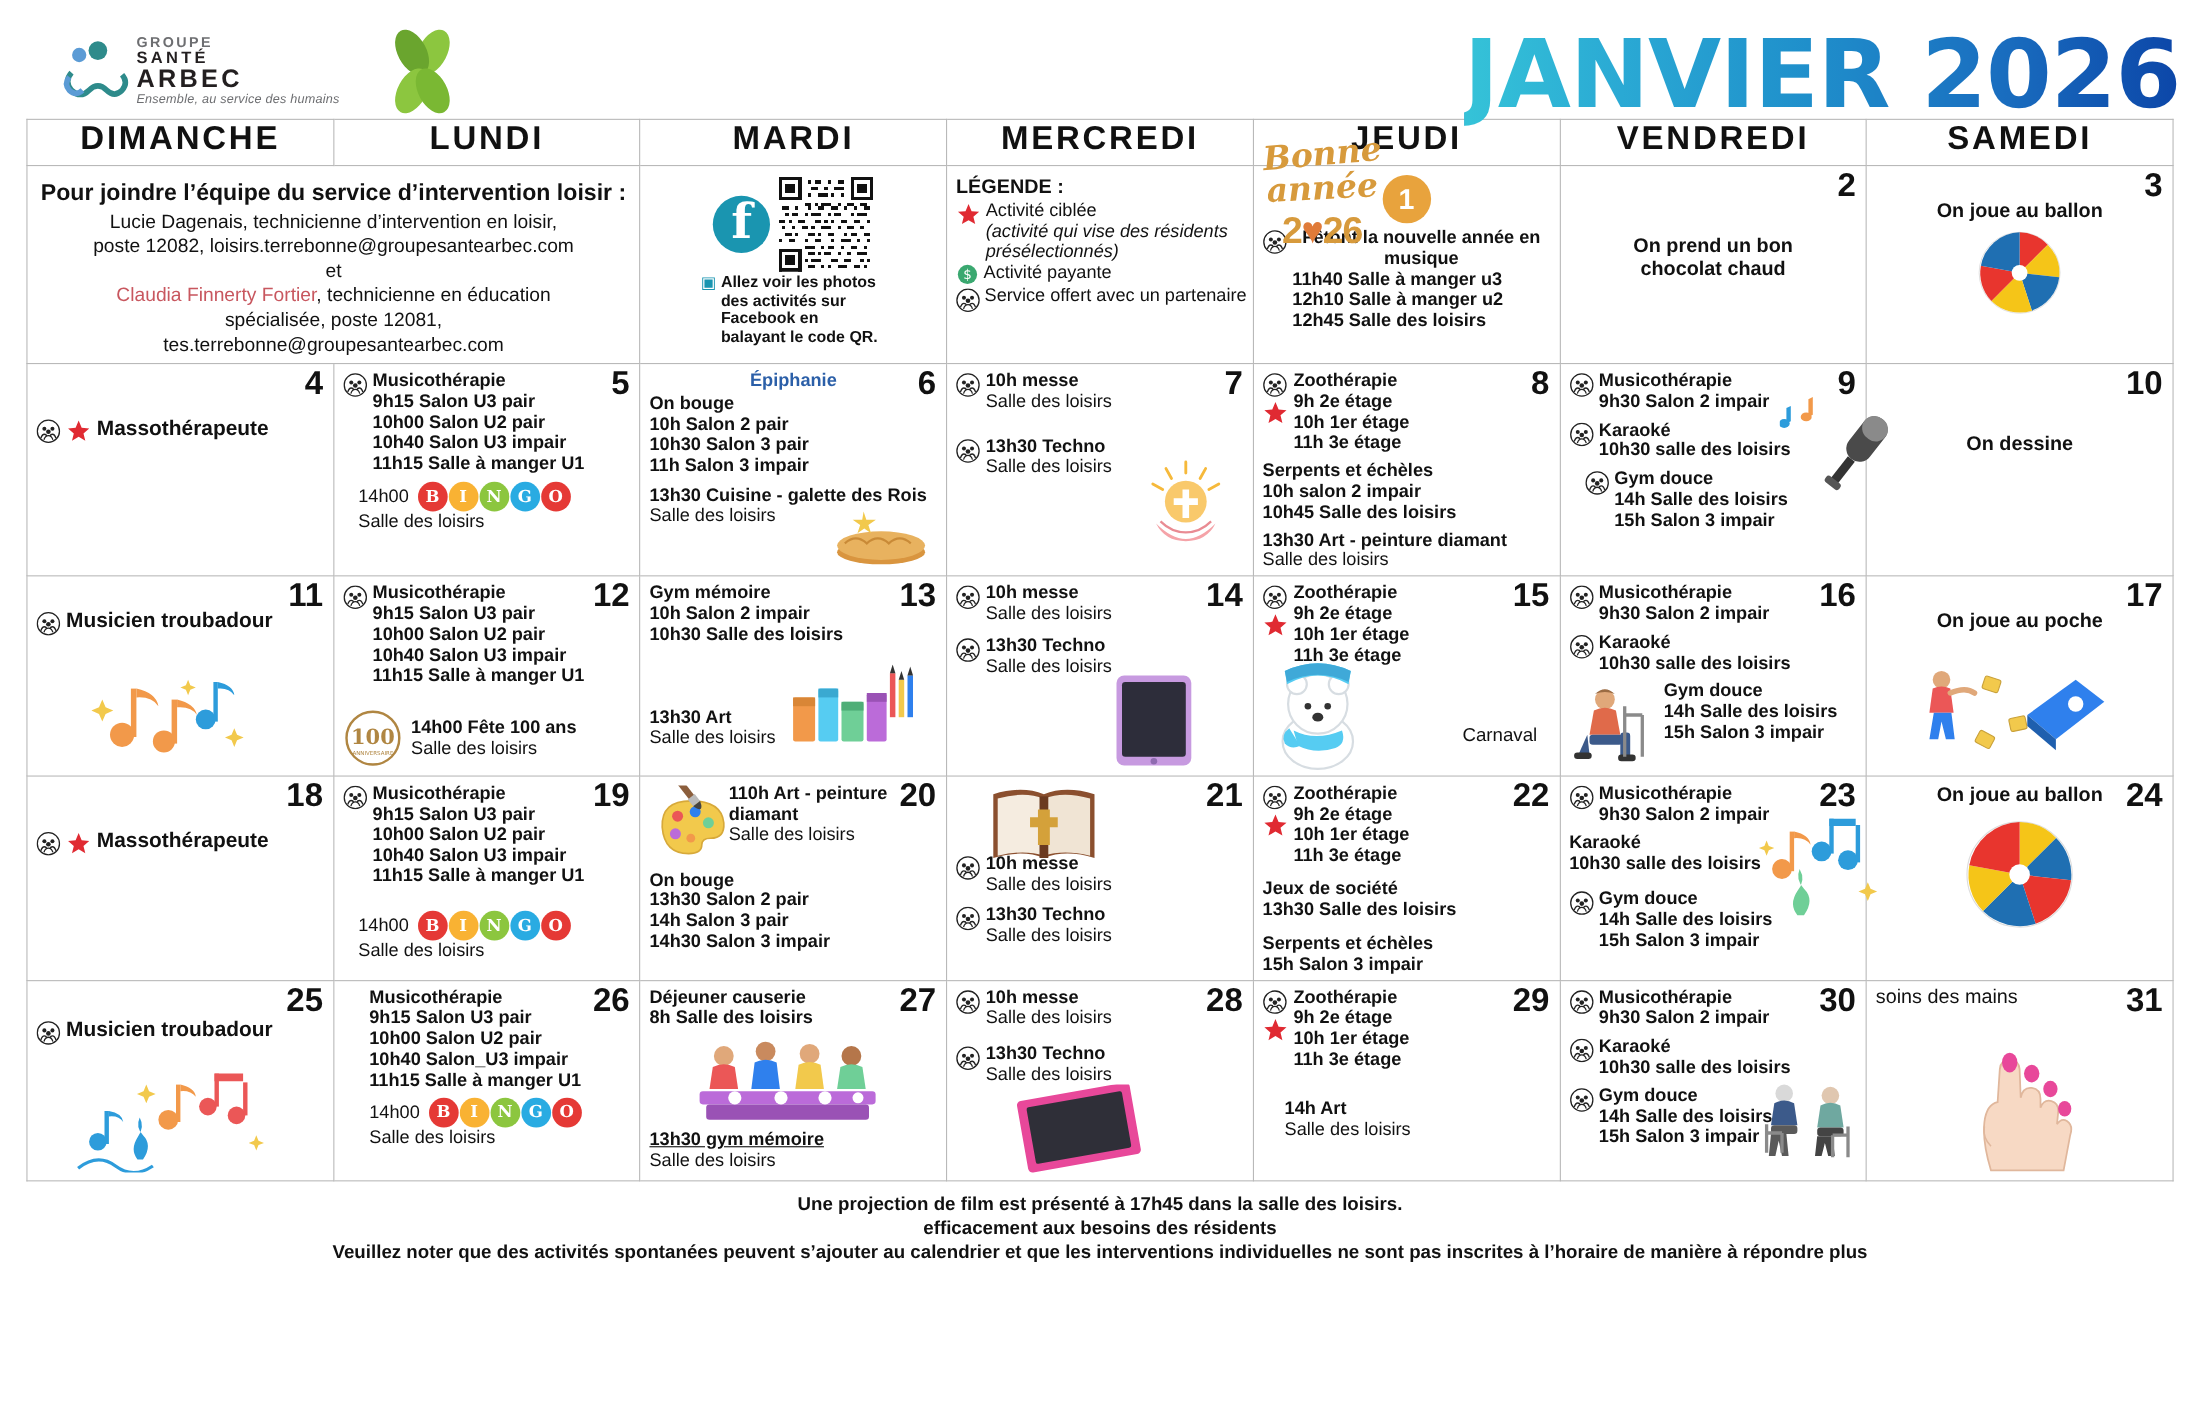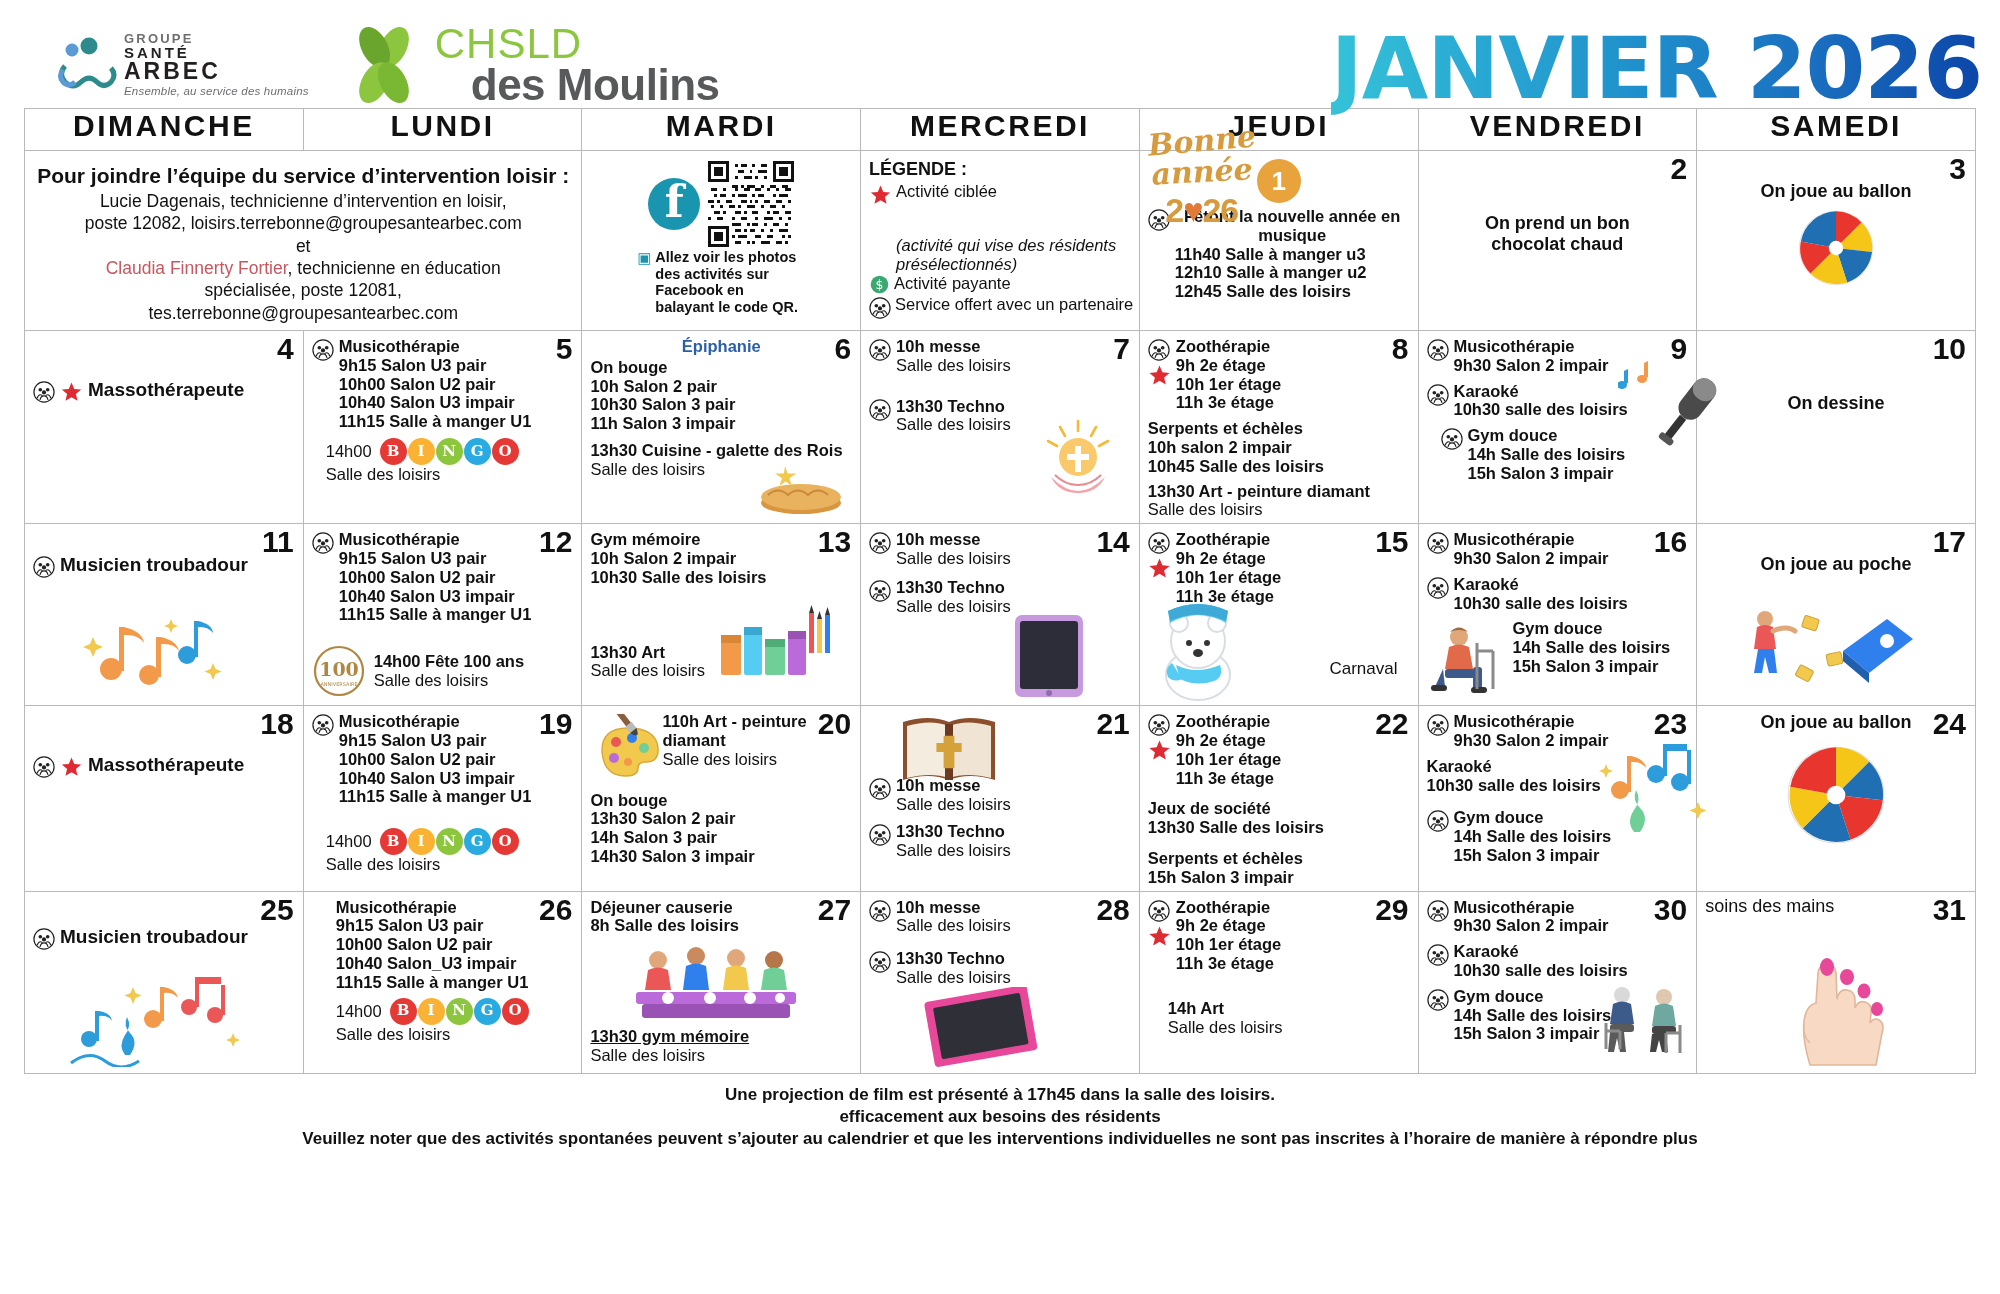--- a/index.html
+++ b/index.html
@@ -85,21 +85,21 @@
     content:"f"; position:absolute; left:50%; top:46%; transform:translate(-50%,-50%);
     color:#fff; font-size:44px; font-weight:bold; font-family:"DejaVu Serif", serif; line-height:1;
   }
   .qr { width:86px; height:86px; }
   .fbtext { font-size:14.5px; line-height:1.14; margin-top:2px; display:flex; gap:4px; align-items:flex-start;}
 
   
   .legend { padding:8px 4px 0 8px; font-size:16.5px; line-height:1.16; }
   .legend .ltitle { font-weight:bold; font-size:18px; margin-bottom:2px; }
   .lrow { display:flex; gap:4px; align-items:flex-start; }
-  .ital { font-style:italic;margin-top:35px; }
+  .ital { font-style:italic; }
 
   
   .bonne {
     position:absolute; left:-38px; top:-28px; width:200px; z-index:5;
     text-align:center; color:#d79a3c; pointer-events:none;
   }
   .bonne .b1 { font-family:"DejaVu Serif", serif; font-style:italic; font-size:30px; font-weight:bold; transform:rotate(-5deg); }
   .bonne .b2 { font-family:"DejaVu Serif", serif; font-style:italic; font-size:30px; font-weight:bold; margin-top:-4px; transform:rotate(-3deg);}
   .bonne .b3 { font-size:34px; font-weight:bold; margin-top:2px; letter-spacing:-1px;}
   .bonne .heart { color:#e07b39; }
@@ -139,24 +139,20 @@
     <div class="chsld-logo">
       <div class="clover">
         <svg width="86" height="86" viewBox="0 0 86 86">
           <g transform="translate(43,43)">
             <ellipse cx="0" cy="-20" rx="13" ry="22" fill="#8cc63f" transform="rotate(28)"></ellipse>
             <ellipse cx="0" cy="-20" rx="13" ry="22" fill="#6aa52e" transform="rotate(-28)"></ellipse>
             <ellipse cx="0" cy="20" rx="13" ry="22" fill="#8cc63f" transform="rotate(28)"></ellipse>
             <ellipse cx="0" cy="20" rx="13" ry="22" fill="#7ab833" transform="rotate(-28)"></ellipse>
           </g>
         </svg>
-      </div>
-      <div class="chsld-text">
-        <div class="chsld-top">CHSLD</div>
-        <div class="chsld-bot">des Moulins</div>
       </div>
     </div>
   </div>
 
   <div class="month-title">JANVIER 2026</div>
 </div>
 
 <table class="cal">
   <thead>
     <tr>

